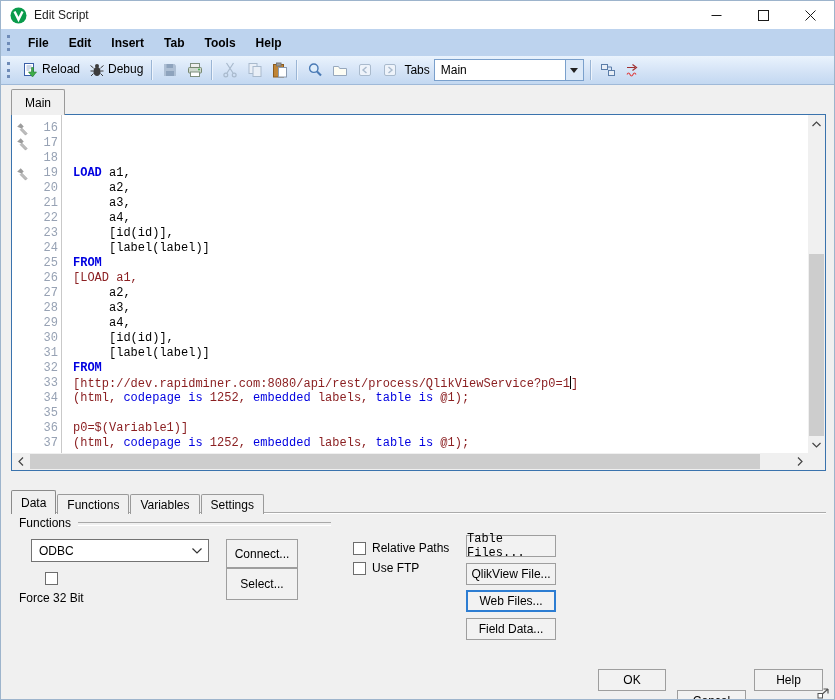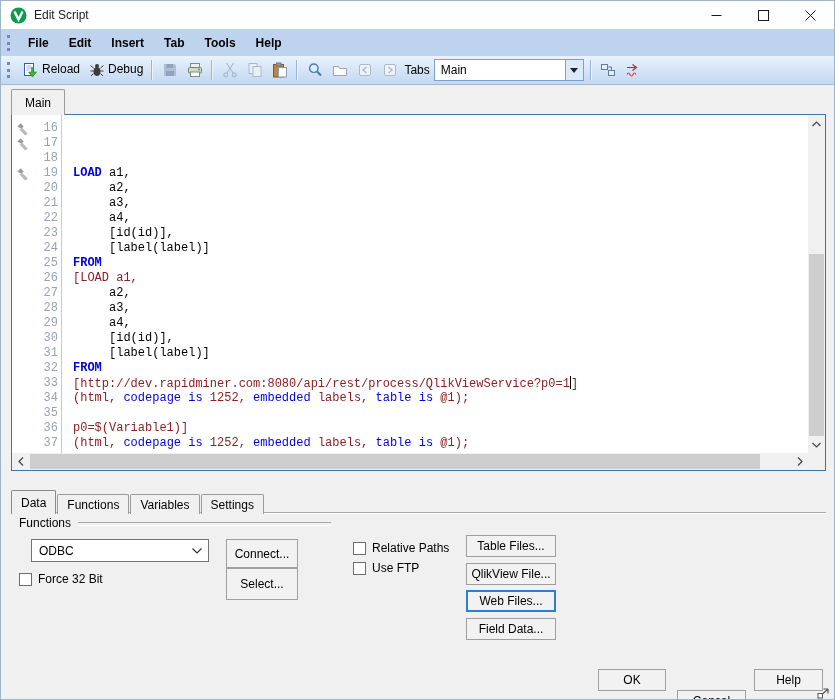--- a/index.html
+++ b/index.html
@@ -345,38 +345,38 @@
     <span>ODBC</span>
     <span class="chev">
       <svg width="10" height="6" viewBox="0 0 10 6">
           <path d="M0.5 0.5 L5 5 L9.5 0.5" fill="none" stroke="#333" stroke-width="1.2"></path>
         </svg>
     </span>
   </div>
   <div class="btn" style="left:225px;top:538px;width:72px;height:29px;">
     <span>Connect...</span>
   </div>
-  <div class="cbrow" style="left:18px;top:571px;">
+  <div class="cbrow" style="left:18px;top:571px;flex-direction:column;">
     <span class="cb"></span>
     <span>Force 32 Bit</span>
   </div>
   <div class="btn" style="left:225px;top:567px;width:72px;height:32px;">
     <span>Select...</span>
   </div>
 
   <div class="cbrow" style="left:352px;top:540px;">
     <span class="cb"></span>
     <span>Relative Paths</span>
   </div>
   <div class="cbrow" style="left:352px;top:560px;">
     <span class="cb"></span>
     <span>Use FTP</span>
   </div>
   <div id="file-buttons">
-      <div class="btn file-btn" style="top: 534px;">
+      <div class="btn file-btn" style="top: 534px; font-family: Liberation Mono, monospace;">
         <span>Table Files...</span>
       </div>
       <div class="btn file-btn" style="top: 562px;">
         <span>QlikView File...</span>
       </div>
       <div class="btn file-btn focused" style="top: 589px;">
         <span>Web Files...</span>
       </div>
       <div class="btn file-btn" style="top: 617px;">
         <span>Field Data...</span>

